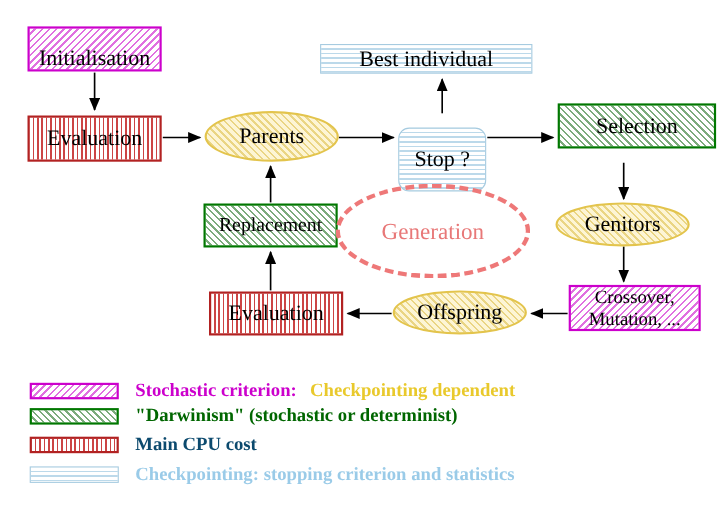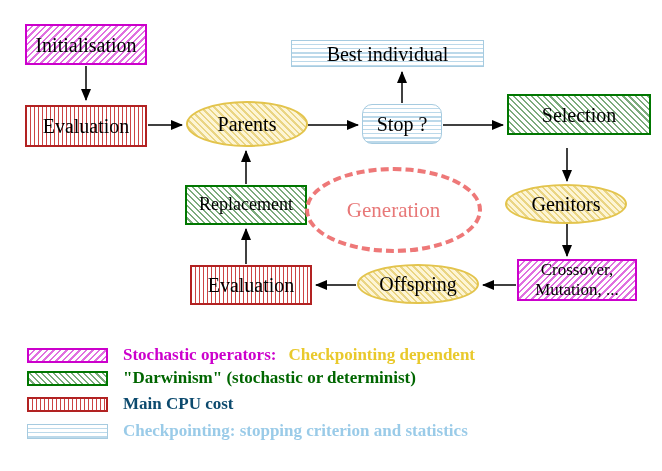--- a/index.html
+++ b/index.html
@@ -35,25 +35,25 @@
     background:repeating-linear-gradient(45deg,#fdf5d5 0 3px,#ead584 3px 4.6px);
     border:2px solid #e3c44c;
     border-radius:50%;
   }
   .rounded{border-radius:10px;}
   .gen-ellipse{
     border:4px dashed #ee7878;border-radius:50%;
     color:#e87878;font-size:21px;
   }
   
-  #n-init{left:25px;top:24px;width:122px;height:41px;}
+  #n-init{left:25px;top:24px;width:122px;height:41px;align-items:flex-end;}
   #n-eval-top{left:25px;top:105px;width:122px;height:42px;}
   #n-parents{left:186px;top:101px;width:122px;height:46px;}
   #n-best{left:291px;top:40px;width:193px;height:27px;}
-  #n-stop{left:362px;top:104px;width:80px;height:40px;}
+  #n-stop{left:362px;top:116px;width:80px;height:58px;}
   #n-selection{left:507px;top:94px;width:144px;height:41px;}
   #n-genitors{left:505px;top:184px;width:122px;height:40px;}
   #n-crossover{left:517px;top:259px;width:120px;height:42px;}
   #n-offspring{left:357px;top:264px;width:122px;height:40px;}
   #n-eval-bot{left:190px;top:265px;width:122px;height:40px;}
   #n-replacement{left:185px;top:185px;width:122px;height:40px;justify-content:center;}
   #n-generation{left:305px;top:167px;width:177px;height:86px;}
   
   .legend-swatch{position:absolute;left:27px;width:81px;height:15px;box-sizing:border-box;}
   #sw1{top:348px;}
@@ -146,21 +146,21 @@
   <div id="n-replacement" class="node hatch-green">
     <span class="lbl-sm" style="font-size:18px">Replacement</span>
   </div>
 
   <div id="n-generation" class="node gen-ellipse">
     <span>Generation</span>
   </div>
 
   <div id="sw1" class="legend-swatch hatch-magenta"></div>
   <div id="lt1" class="legend-text">
-    <span class="c-magenta">Stochastic operators:</span>
+    <span class="c-magenta">Stochastic criterion:</span>
     <span class="c-gold">Checkpointing dependent</span>
   </div>
 
   <div id="sw2" class="legend-swatch hatch-green"></div>
   <div id="lt2" class="legend-text c-green">"Darwinism" (stochastic or determinist)</div>
 
   <div id="sw3" class="legend-swatch stripe-red"></div>
   <div id="lt3" class="legend-text c-red">Main CPU cost</div>
 
   <div id="sw4" class="legend-swatch stripe-cyan"></div>

